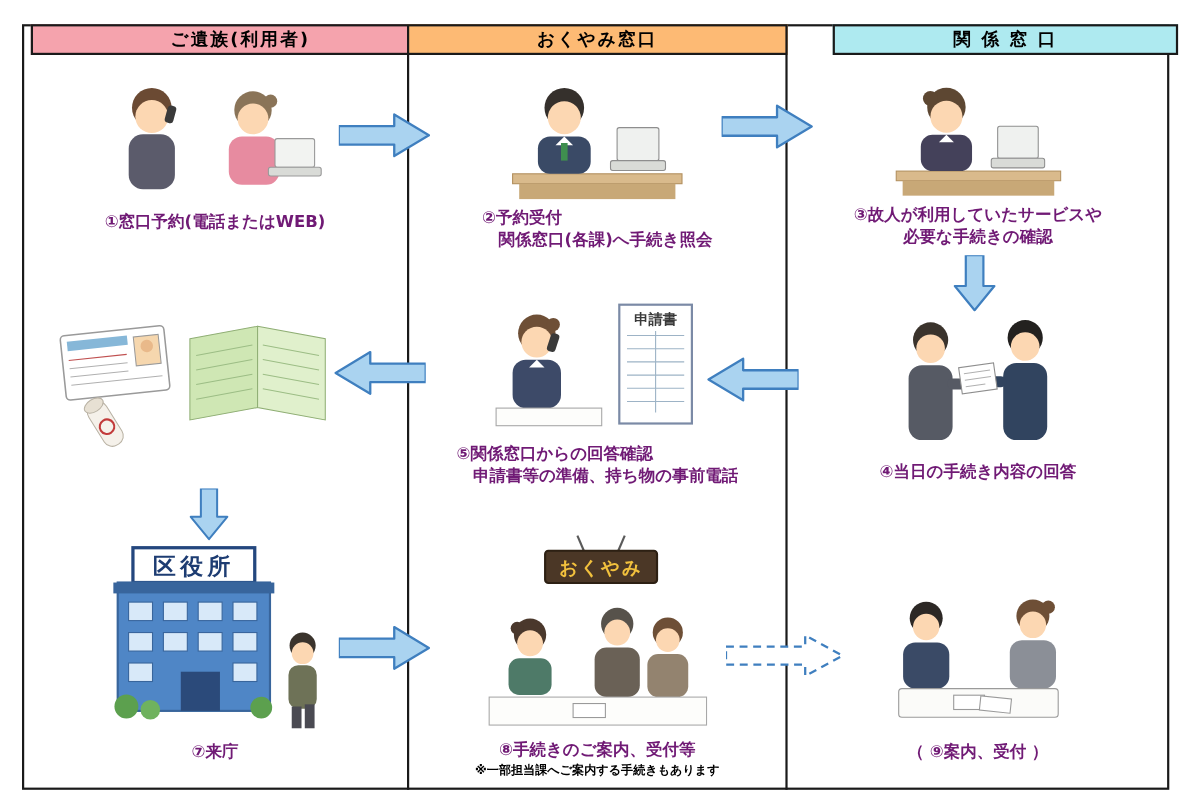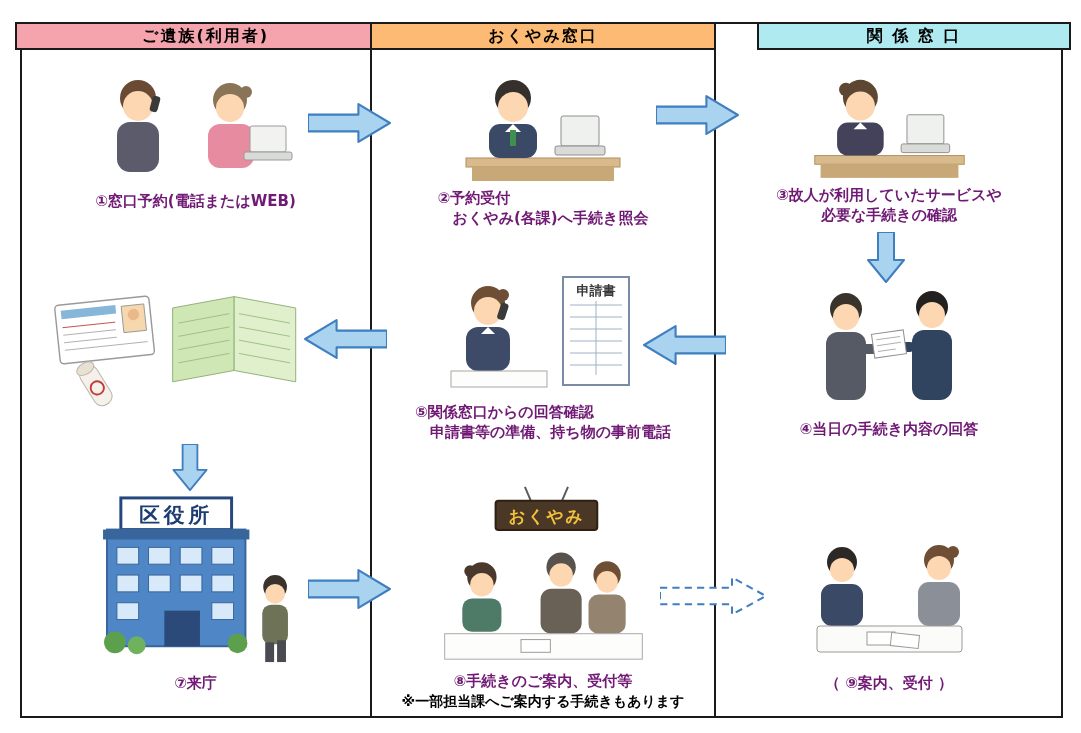--- a/index.html
+++ b/index.html
@@ -4,28 +4,28 @@
 <style>
   * { margin:0; padding:0; box-sizing:border-box; }
   html,body { background:#ffffff; }
   body { font-family:"DejaVu Sans","Liberation Sans",sans-serif; color:#000; }
   .canvas { position:relative; width:1081px; height:733px; background:#fff; overflow:hidden; }
   .frame { position:absolute; left:20px; top:22px; width:1043px; height:696px; border:2px solid #1a1a1a; background:#fff; }
   .vline { position:absolute; top:22px; width:2px; height:696px; background:#1a1a1a; z-index:1; }
   .v1 { left:370px; } .v2 { left:714px; }
   .hcell { position:absolute; top:22px; height:28px; border:2px solid #1a1a1a; display:flex; align-items:center; justify-content:center;
            font-weight:bold; font-size:16px; letter-spacing:2px; color:#000; z-index:2; }
-  .h0 { left:15px;  width:361px; background:#f5a3ad;padding-left:20px; }
+  .h0 { left:28px;  width:361px; background:#f5a3ad;padding-left:20px; }
   .h1 { left:370px; width:346px; background:#fdba74; }
   .h2 { left:757px; width:314px; background:#aeeaf0; }
   .step { position:absolute; text-align:center; z-index:3; }
   .cap { font-weight:bold; font-size:15px; line-height:20px; color:#701a75; margin-top:5px; }
   .capblock { display:inline-block; text-align:left; }
   .indent { padding-left:15px; }
-  .note { font-size:14px; font-weight:bold; margin-top:2px; }
+  .note { font-size:11px; font-weight:bold; margin-top:2px; }
   .arrow { position:absolute; z-index:5; }
   svg { display:block; margin:0 auto; }
   svg text { font-family:"DejaVu Sans","Liberation Sans",sans-serif; }
   .left-svg svg { margin-left:10px; }
 </style>
 </head>
 <body>
 
 <div class="canvas">
   <div class="frame"></div>
@@ -60,21 +60,21 @@
       <circle cx="55" cy="39" r="15" fill="#fcd7b2"></circle>
       <rect x="31" y="56" width="48" height="34" rx="11" fill="#3a4a66"></rect>
       <polygon points="55,56 47,64 63,64" fill="#fff"></polygon>
       <rect x="52" y="62" width="6" height="16" fill="#3f8f4f"></rect>
       <rect x="103" y="48" width="38" height="30" rx="2" fill="#eff1ef" stroke="#8e8e8e"></rect>
       <rect x="97" y="78" width="50" height="9" rx="2" fill="#d9dbd7" stroke="#8e8e8e"></rect>
     </svg>
     <div class="cap">
       <div class="capblock">
         <div>②予約受付</div>
-        <div class="indent">おくやみ(各課)へ手続き照会</div>
+        <div class="indent">関係窓口(各課)へ手続き照会</div>
       </div>
     </div>
   </div>
 
   <div class="step" id="s3" style="left:717px; top:68px; width:344px;">
     <svg width="165" height="112" viewBox="0 0 170 115">
       <rect x="8" y="90" width="154" height="9" fill="#d9ba8c" stroke="#b2905f"></rect>
       <rect x="14" y="99" width="142" height="14" fill="#c8a877"></rect>
       <circle cx="55" cy="30" r="18" fill="#5d4732"></circle>
       <circle cx="40" cy="22" r="7" fill="#5d4732"></circle>

